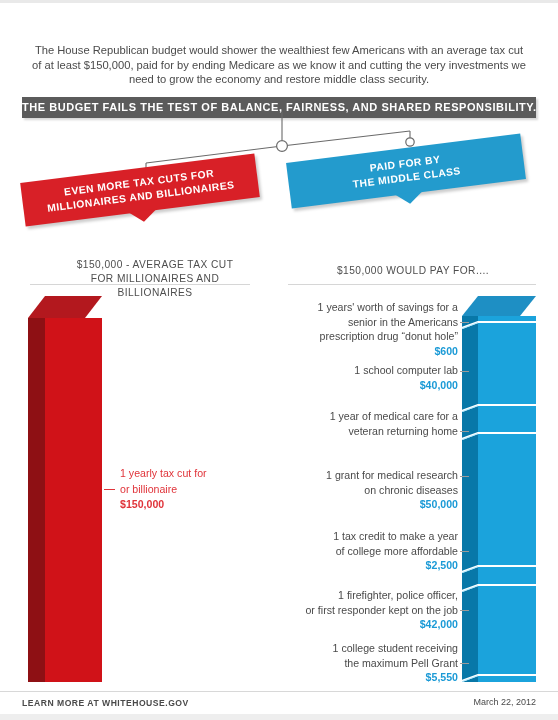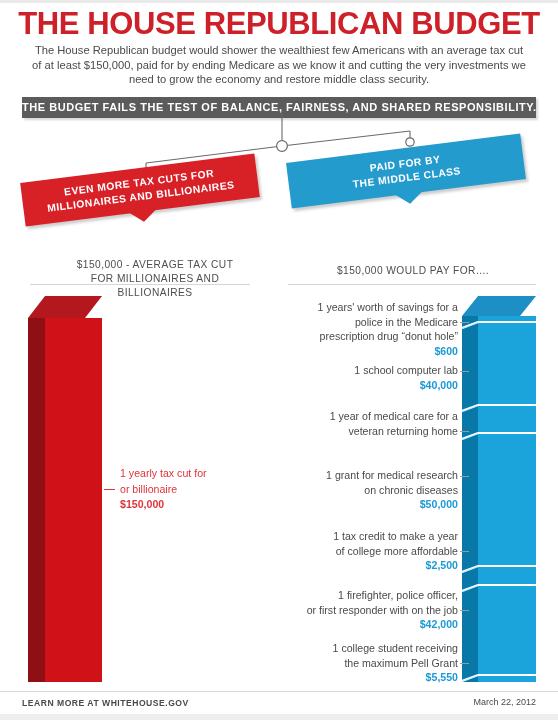--- a/index.html
+++ b/index.html
@@ -148,21 +148,20 @@
   }
   #botline { position:absolute; left:0; bottom:0; width:558px; height:6px; background:#eeeeee; }
 </style>
 </head>
 <body>
 
 <div id="page">
 
   <div class="topline"></div>
 
-  <div class="title">THE HOUSE REPUBLICAN BUDGET</div>
   <div class="subtitle">The House Republican budget would shower the wealthiest few Americans with an average tax cut of at least $150,000, paid for by ending Medicare as we know it and cutting the very investments we need to grow the economy and restore middle class security.</div>
 
   <div class="darkbar">
     <span>THE BUDGET FAILS THE TEST OF BALANCE, FAIRNESS, AND SHARED RESPONSIBILITY.</span>
   </div>
 
   <svg class="beam" viewBox="0 0 558 80">
     <line x1="282" y1="0" x2="282" y2="28" stroke="#6a6a6a" stroke-width="1.1"></line>
     <line x1="146" y1="51" x2="282" y2="34" stroke="#6a6a6a" stroke-width="1.1"></line>
     <line x1="282" y1="34" x2="410" y2="19" stroke="#6a6a6a" stroke-width="1.1"></line>
@@ -251,21 +250,21 @@
             <path d="M0 8 L16 2 L74 2" fill="none" stroke="#ffffff" stroke-width="2.2"></path>
             <path d="M0 8.6 L16 2.6" fill="none" stroke="#9fe6ff" stroke-width="0.8"></path>
           </svg>
         </div>
       </div>
   </div>
 
   <div id="right-items">
       <div class="item" style="top: 300px;">
         <div>1 years' worth of savings for a</div>
-        <div>police in the Medicare</div>
+        <div>senior in the Americans</div>
         <div>prescription drug “donut hole”</div>
         <span class="val">$600</span>
         <span class="dash" style="top: 22px;"></span>
       </div>
       <div class="item" style="top: 363px;">
         <div>1 school computer lab</div>
         <span class="val">$40,000</span>
         <span class="dash" style="top: 8px;"></span>
       </div>
       <div class="item" style="top: 409px;">
@@ -280,21 +279,21 @@
         <span class="dash" style="top: 8px;"></span>
       </div>
       <div class="item" style="top: 529px;">
         <div>1 tax credit to make a year</div>
         <div>of college more affordable</div>
         <span class="val">$2,500</span>
         <span class="dash" style="top: 22px;"></span>
       </div>
       <div class="item" style="top: 588px;">
         <div>1 firefighter, police officer,</div>
-        <div>or first responder with on the job</div>
+        <div>or first responder kept on the job</div>
         <span class="val">$42,000</span>
         <span class="dash" style="top: 22px;"></span>
       </div>
       <div class="item" style="top: 641px;">
         <div>1 college student receiving</div>
         <div>the maximum Pell Grant</div>
         <span class="val">$5,550</span>
         <span class="dash" style="top: 22px;"></span>
       </div>
     </div>

